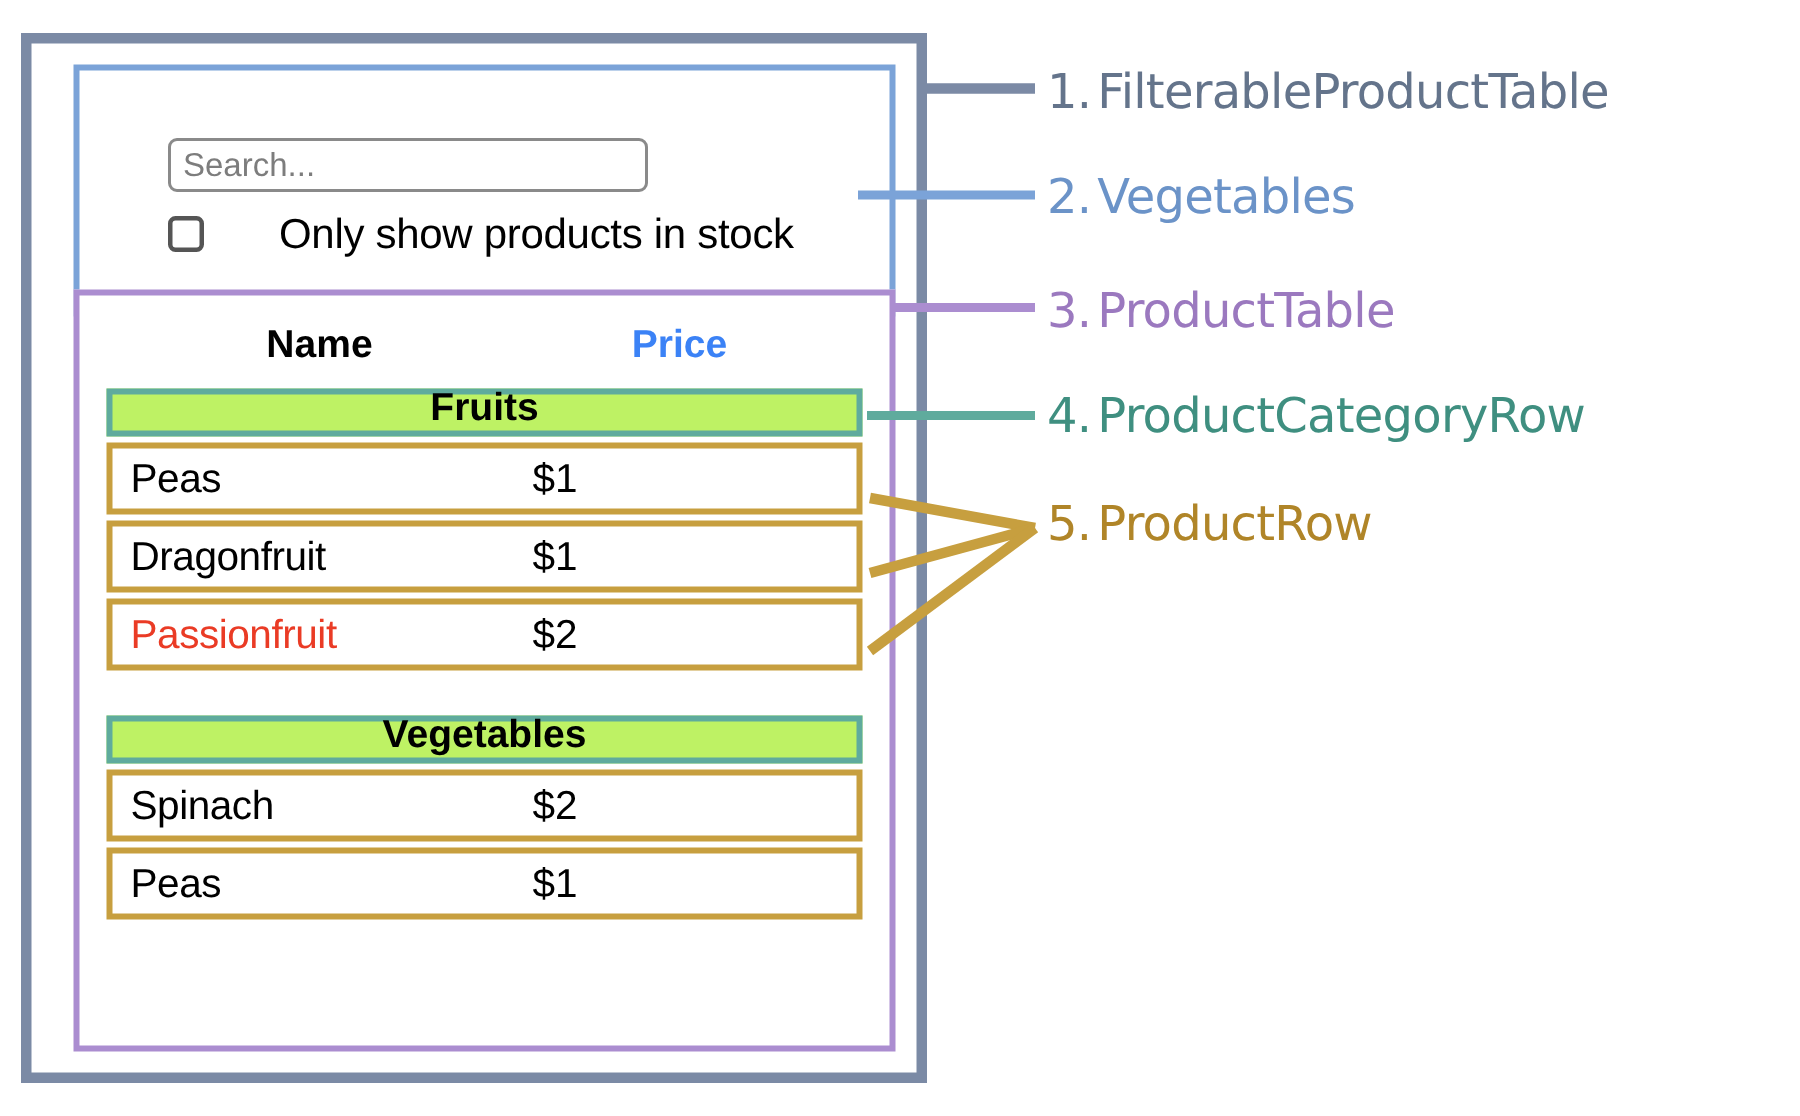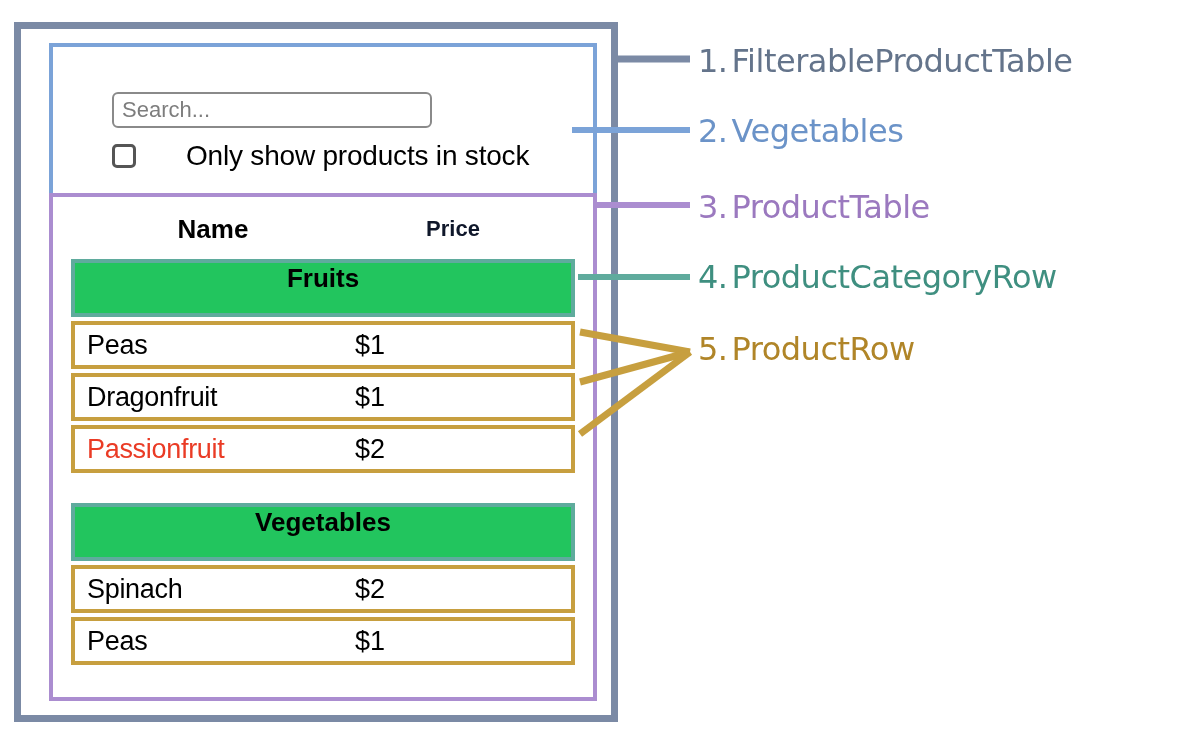--- a/index.html
+++ b/index.html
@@ -113,39 +113,39 @@
     text-align: center;
     font-size: 26px;
     font-weight: bold;
     color: #000000;
   }
   .th-price {
     position: absolute;
     left: 320px;
     width: 160px;
     text-align: center;
-    font-size: 22px;
+    font-size: 26px;
     font-weight: bold;
-    color: #0f172a;
+    color: #3b82f6;
   }
 
   .rows-area {
     position: absolute;
     left: 18px;
     top: 62px;
     width: 504px;
   }
 
   .category-row {
-    height: 58px;
+    height: 32px;
     border: 4px solid #5fab9d;
     box-sizing: border-box;
-    background: #22c55e;
+    background: #bef264;
     display: flex;
-    align-items: flex-start;
+    align-items: flex-end;
     justify-content: center;
     margin-bottom: 4px;
   }
   .category-row .cat-label {
     font-size: 26px;
     font-weight: bold;
     color: #000000;
   }
 
   .product-row {

